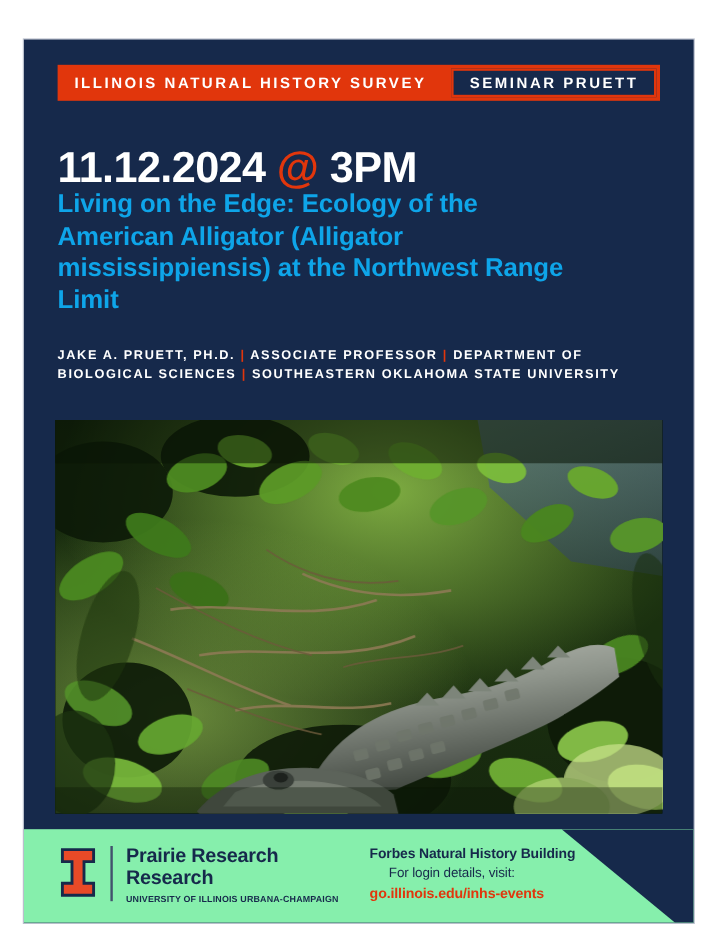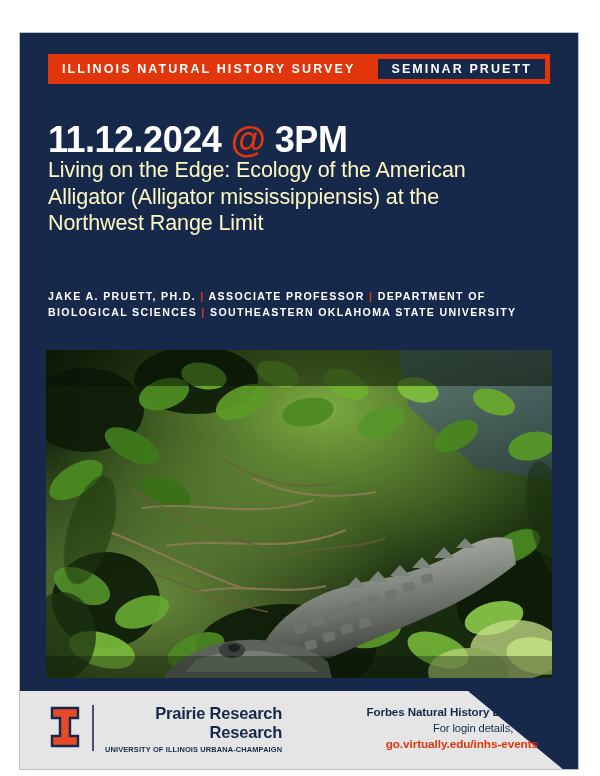--- a/index.html
+++ b/index.html
@@ -83,22 +83,22 @@
   }
 
   
   .seminar-title {
     position: absolute;
     left: 28px;
     top: 124px;
     width: 452px;
     font-size: 21.5px;
     line-height: 26.5px;
-    font-weight: normal;
-    color: #fef9c3;
+    font-weight: bold;
+    color: #0ea5e9;
     letter-spacing: -0.1px;
   }
 
   
   .speaker {
     position: absolute;
     left: 28px;
     top: 255px;
     width: 514px;
     font-size: 10.6px;
@@ -127,23 +127,22 @@
     height: 100%;
   }
 
   
   .footer {
     position: absolute;
     left: 0;
     bottom: 0;
     width: 558px;
     height: 78px;
-    background: #e5e5e5;
+    background: #86efac;
     overflow: hidden;
-    text-align: right;
   }
   .footer-corner {
     position: absolute;
     right: 0;
     top: 0;
     width: 110px;
     height: 78px;
     background: #16294B;
     clip-path: polygon(0 0, 100% 0, 100% 100%, 86% 100%);
   }
@@ -393,17 +392,17 @@
       <div class="logo-text">
         <div class="logo-name">Prairie Research</div>
         <div class="logo-name">Research</div>
         <div class="logo-tagline">UNIVERSITY OF ILLINOIS URBANA-CHAMPAIGN</div>
       </div>
     </div>
 
     <div class="venue">
       <div class="venue-strong">Forbes Natural History Building</div>
       <div class="venue-note">For login details, visit:</div>
-      <a class="venue-url" href="#">go.virtually.edu/inhs-events</a>
+      <a class="venue-url" href="#">go.illinois.edu/inhs-events</a>
     </div>
   </div>
 
 </div>
 
 </body></html>

